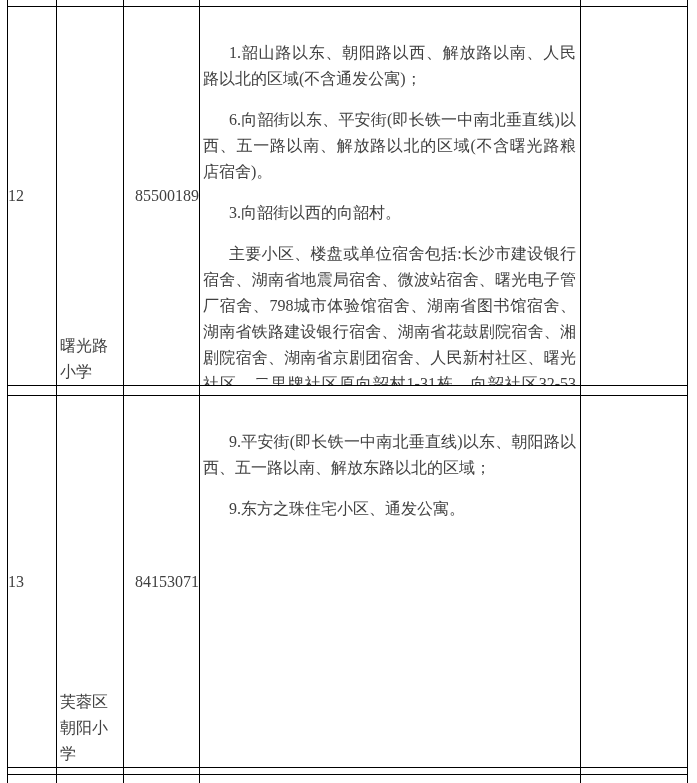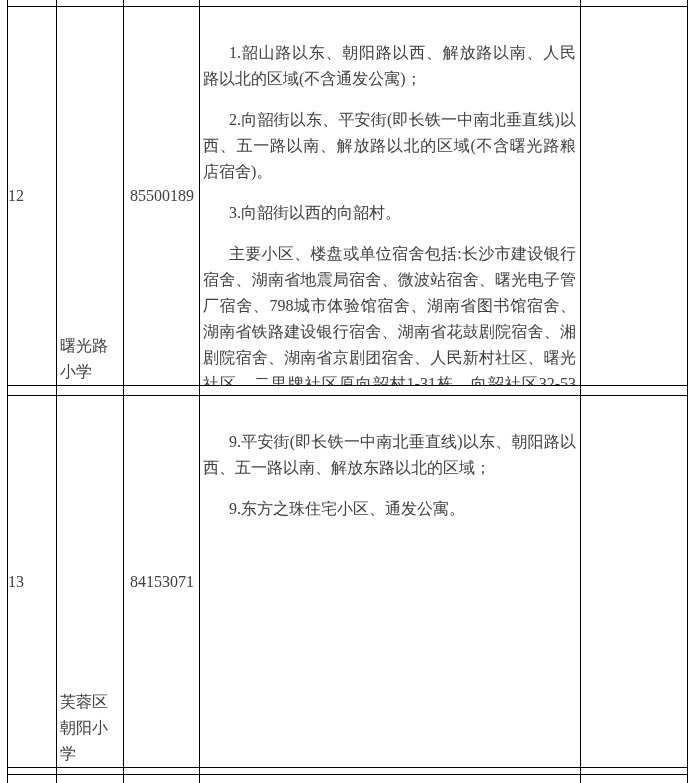--- a/index.html
+++ b/index.html
@@ -10,21 +10,21 @@
   }
   .tbl {
     position:absolute; left:7px; top:0; width:681px; height:783px;
     box-sizing:border-box; border-left:1px solid #000000;
   }
   .row { display:flex; width:680px; box-sizing:border-box; border-bottom:1px solid #000000; overflow:hidden; }
   .row.no-bottom { border-bottom:none; }
   .cell { box-sizing:border-box; border-right:1px solid #000000; overflow:hidden; }
   .c1 { width:49px;  display:flex; align-items:center; justify-content:flex-start; }
   .c2 { width:67px;  display:flex; align-items:flex-end; padding:0 1px 0 3px; line-height:26px; }
-  .c3 { width:76px;  display:flex; align-items:center; padding-left:6px; }
+  .c3 { width:76px;  display:flex; align-items:center; padding-left:6px;justify-content:flex-end; }
   .c4 { width:381px; padding:21px 4px 0 3px; }
   .c5 { width:107px; }
   .c4 p {
     margin:15px 0 0 0; text-indent:26px; line-height:26px;
     text-align:justify; word-break:break-all;
   }
   .c4 p:first-child { margin-top:12px; }
   .r-part1 { height:7px; }
   .r-main1 { height:379px; }
   .r-gap1  { height:10px; }
@@ -51,21 +51,21 @@
         <span>12</span>
       </div>
       <div class="cell c2">
         <span>曙光路小学</span>
       </div>
       <div class="cell c3">
         <span>85500189</span>
       </div>
       <div class="cell c4">
         <p>1.韶山路以东、朝阳路以西、解放路以南、人民路以北的区域(不含通发公寓)；</p>
-        <p>2.向韶街以东、平安街(即长铁一中南北垂直线)以西、五一路以南、解放路以北的区域(不含曙光路粮店宿舍)。</p>
+        <p>6.向韶街以东、平安街(即长铁一中南北垂直线)以西、五一路以南、解放路以北的区域(不含曙光路粮店宿舍)。</p>
         <p>3.向韶街以西的向韶村。</p>
         <p>主要小区、楼盘或单位宿舍包括:长沙市建设银行宿舍、湖南省地震局宿舍、微波站宿舍、曙光电子管厂宿舍、798城市体验馆宿舍、湖南省图书馆宿舍、湖南省铁路建设银行宿舍、湖南省花鼓剧院宿舍、湘剧院宿舍、湖南省京剧团宿舍、人民新村社区、曙光社区、二里牌社区原向韶村1-31栋、向韶社区32-53栋、长铁高层等。</p>
       </div>
       <div class="cell c5">
         <span></span>
       </div>
     </div>
 
     <div class="row r-gap1">
       <div class="cell c1"></div>

